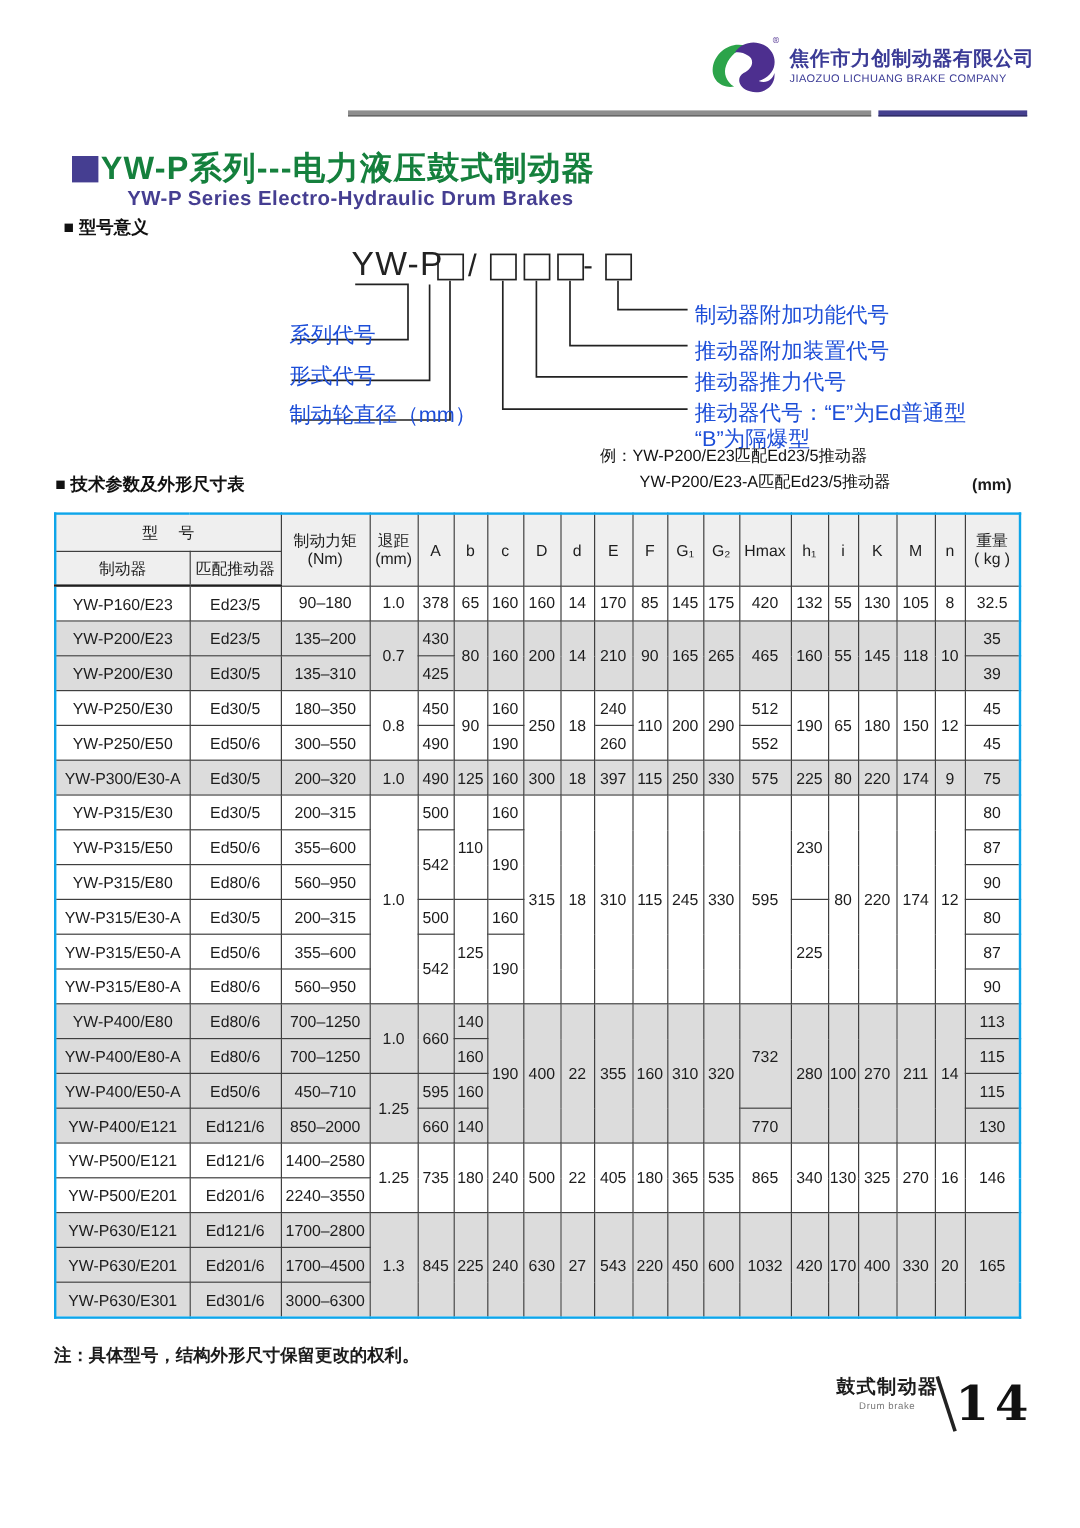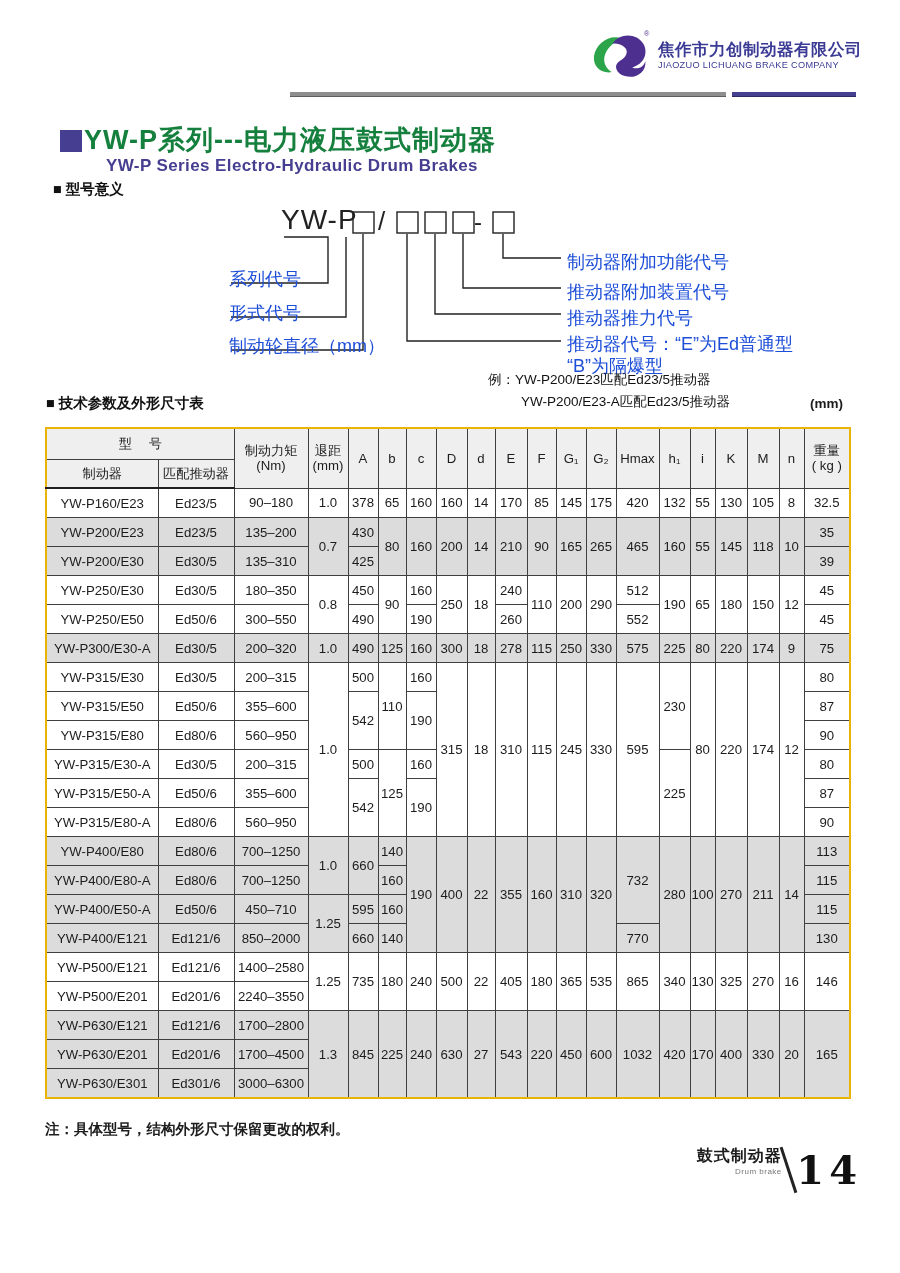--- a/index.html
+++ b/index.html
@@ -21,46 +21,46 @@
 
   
   .title-row{position:absolute;top:122px;left:60px;display:flex;align-items:flex-start;}
   .title-square{width:22px;height:22px;background:#453e91;margin-top:8px;margin-right:2px;}
   .title-cn{font-size:27px;font-weight:bold;color:#15803d;letter-spacing:1px;white-space:nowrap;}
   .title-en{position:absolute;top:156px;left:106px;font-size:17px;font-weight:bold;color:#453e91;letter-spacing:0.4px;white-space:nowrap;text-align:right;}
   .sec-heading{font-size:14.5px;font-weight:bold;color:#111;white-space:nowrap;}
   .model-heading{top:180px;left:53px;}
 
   
-  .diagram{position:absolute;top:200px;left:1px;width:730px;height:212px;}
+  .diagram{position:absolute;top:200px;left:13px;width:730px;height:212px;}
   .diagram svg{position:absolute;top:0;left:0;}
   .code-prefix{position:absolute;left:280px;top:4px;font-size:28px;letter-spacing:1px;color:#222;white-space:nowrap;}
   .code-slash{position:absolute;left:377px;top:6px;font-size:26px;color:#222;}
   .code-dash{position:absolute;left:473px;top:8px;font-size:24px;color:#222;}
   .dlabel{position:absolute;font-size:18px;color:#1d4ed8;white-space:nowrap;}
   .example{position:absolute;font-size:13.5px;color:#111;white-space:nowrap;}
 
   
   .table-heading{top:394px;left:46px;}
   .unit-label{position:absolute;top:396px;left:810px;font-size:13.5px;font-weight:bold;}
   .spec-table{position:absolute;top:427px;left:45px;border-collapse:collapse;table-layout:fixed;
-    border:2px solid #eab308;font-size:13.2px;}
+    border:2px solid #0ea5e9;font-size:13.2px;}
   .spec-table th,.spec-table td{border:1px solid #3f3f3f;text-align:center;vertical-align:middle;
     padding:0 1px;overflow:hidden;}
   .spec-table thead th{background:#efefef;font-weight:normal;white-space:pre-line;line-height:1.15;}
   .spec-table thead tr:first-child th{height:30px;}
   .spec-table thead tr:last-child th{height:27px;border-bottom:2px solid #1f1f1f;}
   .spec-table tbody td{height:28px;background:#ffffff;white-space:nowrap;}
   .spec-table tbody tr.shade td{background:#dcdcdc;}
 
   
   .note{position:absolute;top:1120px;left:45px;font-size:14.5px;font-weight:bold;white-space:nowrap;}
   .footer{position:absolute;top:1146px;right:38px;display:flex;align-items:flex-start;}
   .footer-cn{font-size:16px;font-weight:bold;letter-spacing:1px;white-space:nowrap;}
-  .footer-en{font-size:8px;color:#777;text-align:right;letter-spacing:0.5px;margin-top:0px;}
+  .footer-en{font-size:8px;color:#777;text-align:center;letter-spacing:0.5px;margin-top:0px;}
   .footer-slash{width:2.5px;height:48px;background:#222;transform:rotate(-18deg);margin:0 7px 0 5px;}
   .footer-page{font-family:"DejaVu Serif","Liberation Serif",serif;font-size:40px;font-weight:bold;
     letter-spacing:5px;line-height:48px;color:#111;}
 </style>
 </head>
 <body>
 
 <div class="brand">
   <div class="logo-mark">
     <svg width="66" height="54" viewBox="0 0 100 82">
@@ -267,21 +267,21 @@
       <tr class="shade">
         <td>YW-P300/E30-A</td>
         <td>Ed30/5</td>
         <td>200–320</td>
         <td>1.0</td>
         <td>490</td>
         <td>125</td>
         <td>160</td>
         <td>300</td>
         <td>18</td>
-        <td>278</td>
+        <td>397</td>
         <td>115</td>
         <td>250</td>
         <td>330</td>
         <td>575</td>
         <td>225</td>
         <td>80</td>
         <td>220</td>
         <td>174</td>
         <td>9</td>
         <td>75</td>

